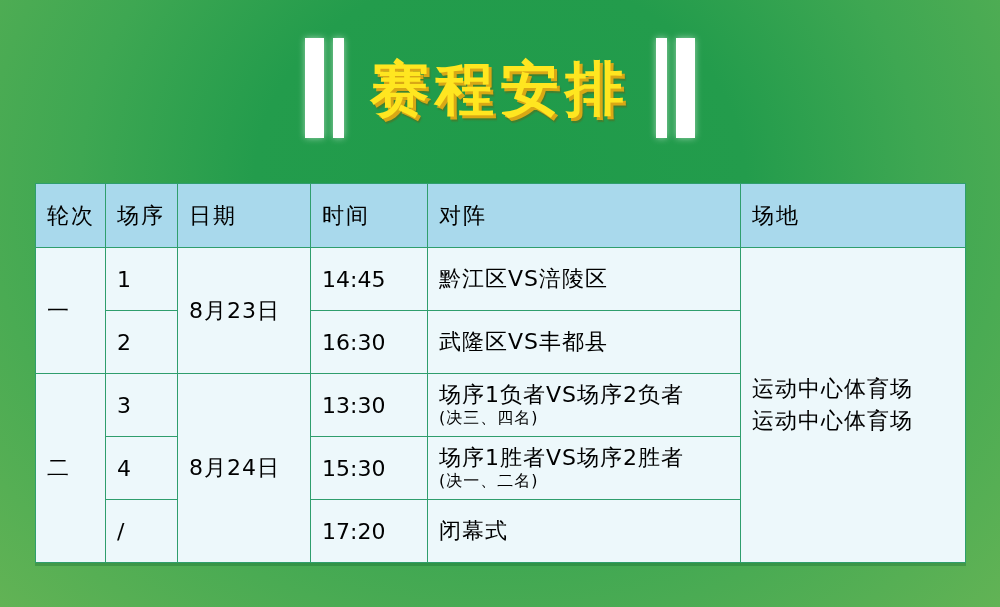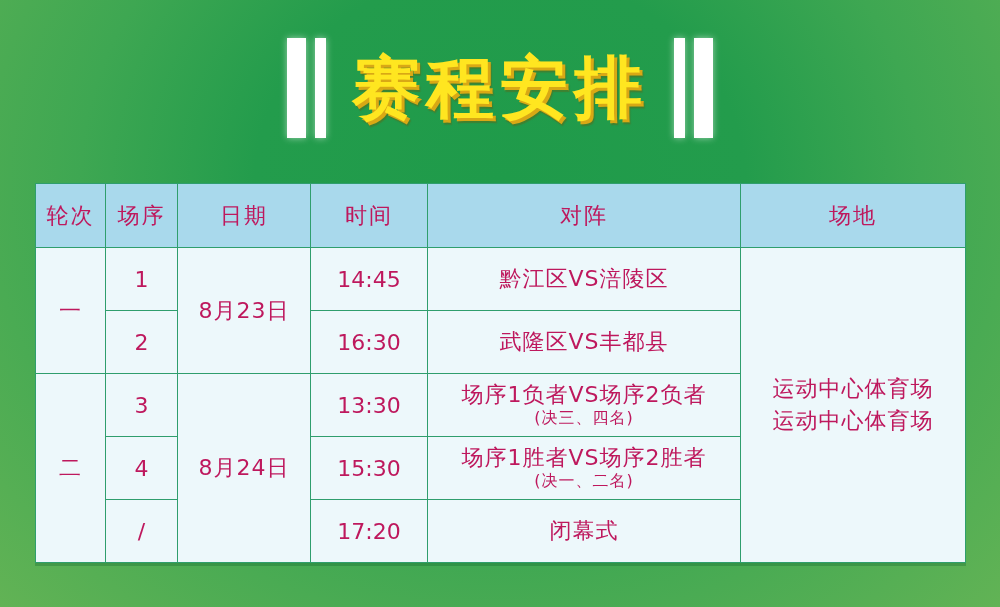--- a/index.html
+++ b/index.html
@@ -44,21 +44,21 @@
   }
   .bar {
     background: #ffffff;
     box-shadow: 0 0 7px rgba(255,255,255,0.55);
   }
   .bar.wide   { width: 19px; height: 100px; }
   .bar.narrow { width: 11px; height: 100px; }
 
   #title-text {
     font-family: "DejaVu Sans", "Liberation Sans", sans-serif;
-    font-size: 68px;
+    font-size: 59px;
     font-weight: 700;
     color: #ffe620;
     letter-spacing: 6px;
     line-height: 1;
     white-space: nowrap;
     text-shadow:
        3px 3px 0 #d9a815,
        4px 5px 1px rgba(120,80,0,0.35);
   }
 
@@ -70,24 +70,25 @@
     width: 930px;
     border-collapse: collapse;
     table-layout: fixed;
     background: #eef9fb;
     box-shadow: 0 3px 0 rgba(0,80,30,0.25);
   }
 
   #schedule-table th,
   #schedule-table td {
     border: 1.6px solid #2f9e6d;
-    text-align: center;
+    text-align: left;
     vertical-align: middle;
-    color: #be185d;
+    color: #000000;
     font-family: "DejaVu Sans", "Liberation Sans", sans-serif;
+    padding-left: 11px;
   }
 
   #schedule-table thead th {
     height: 64px;
     background: #a9d9ec;
     font-size: 22px;
     font-weight: 500;
     letter-spacing: 2px;
   }
 

